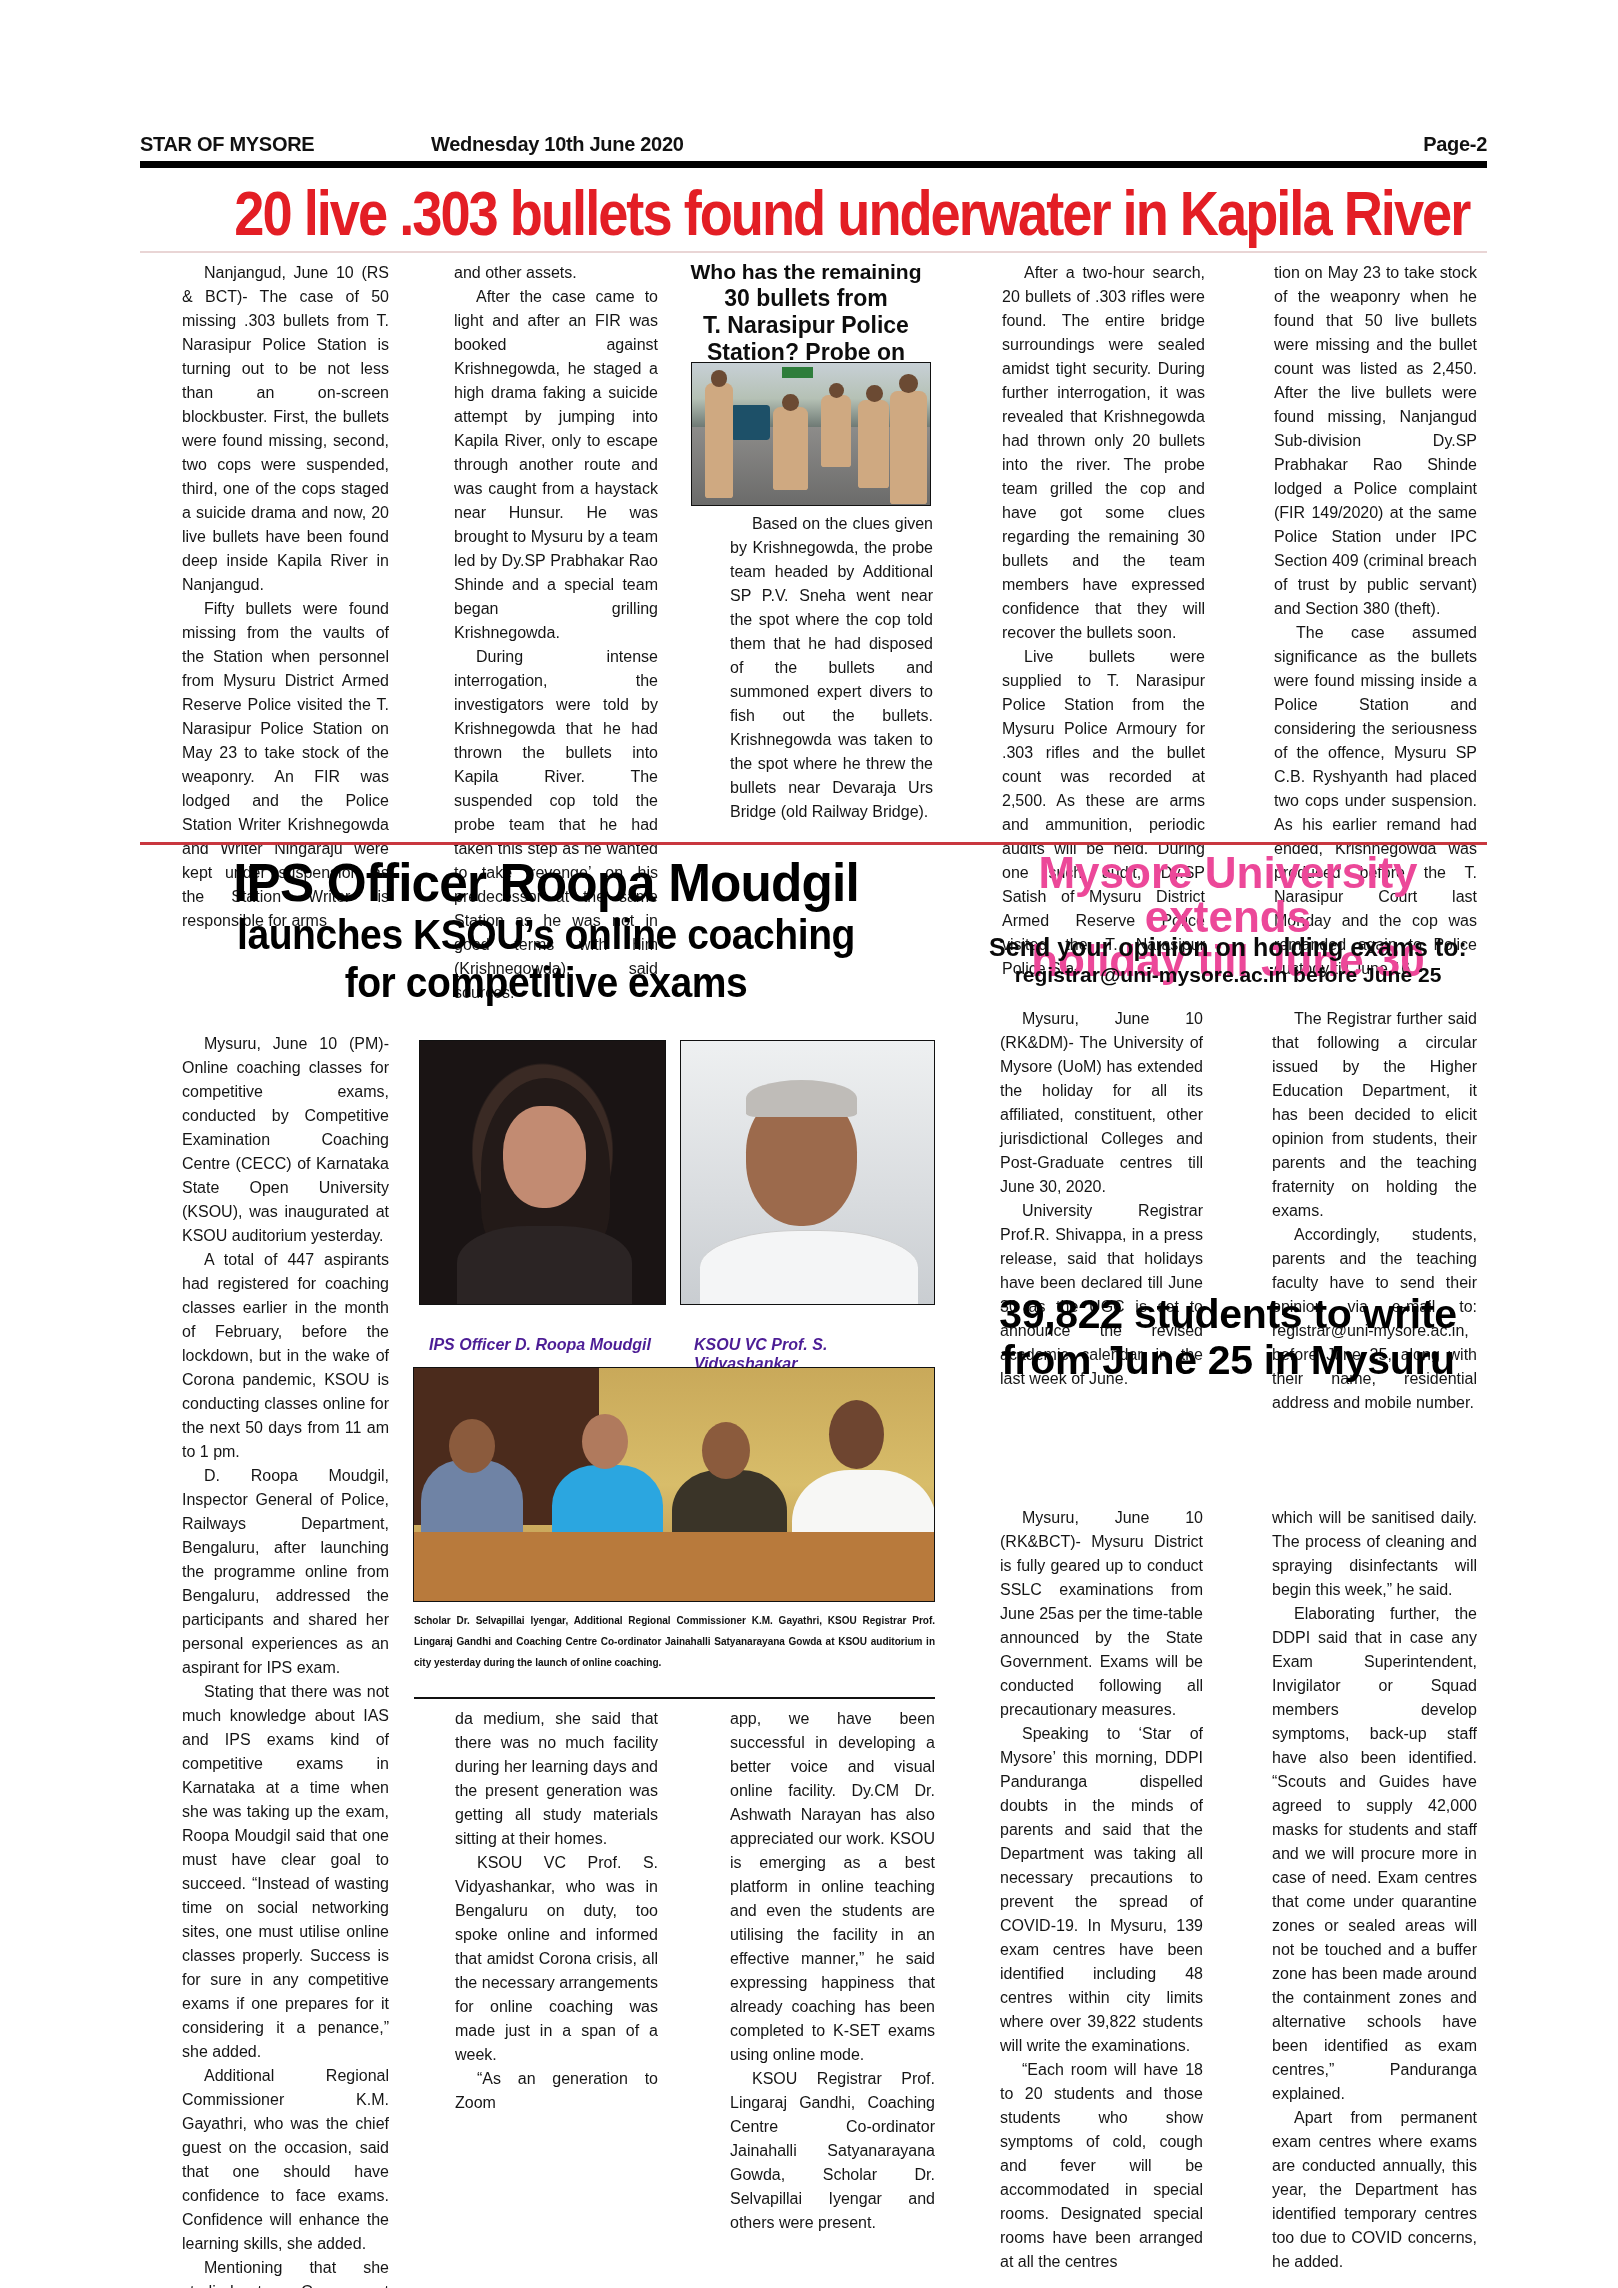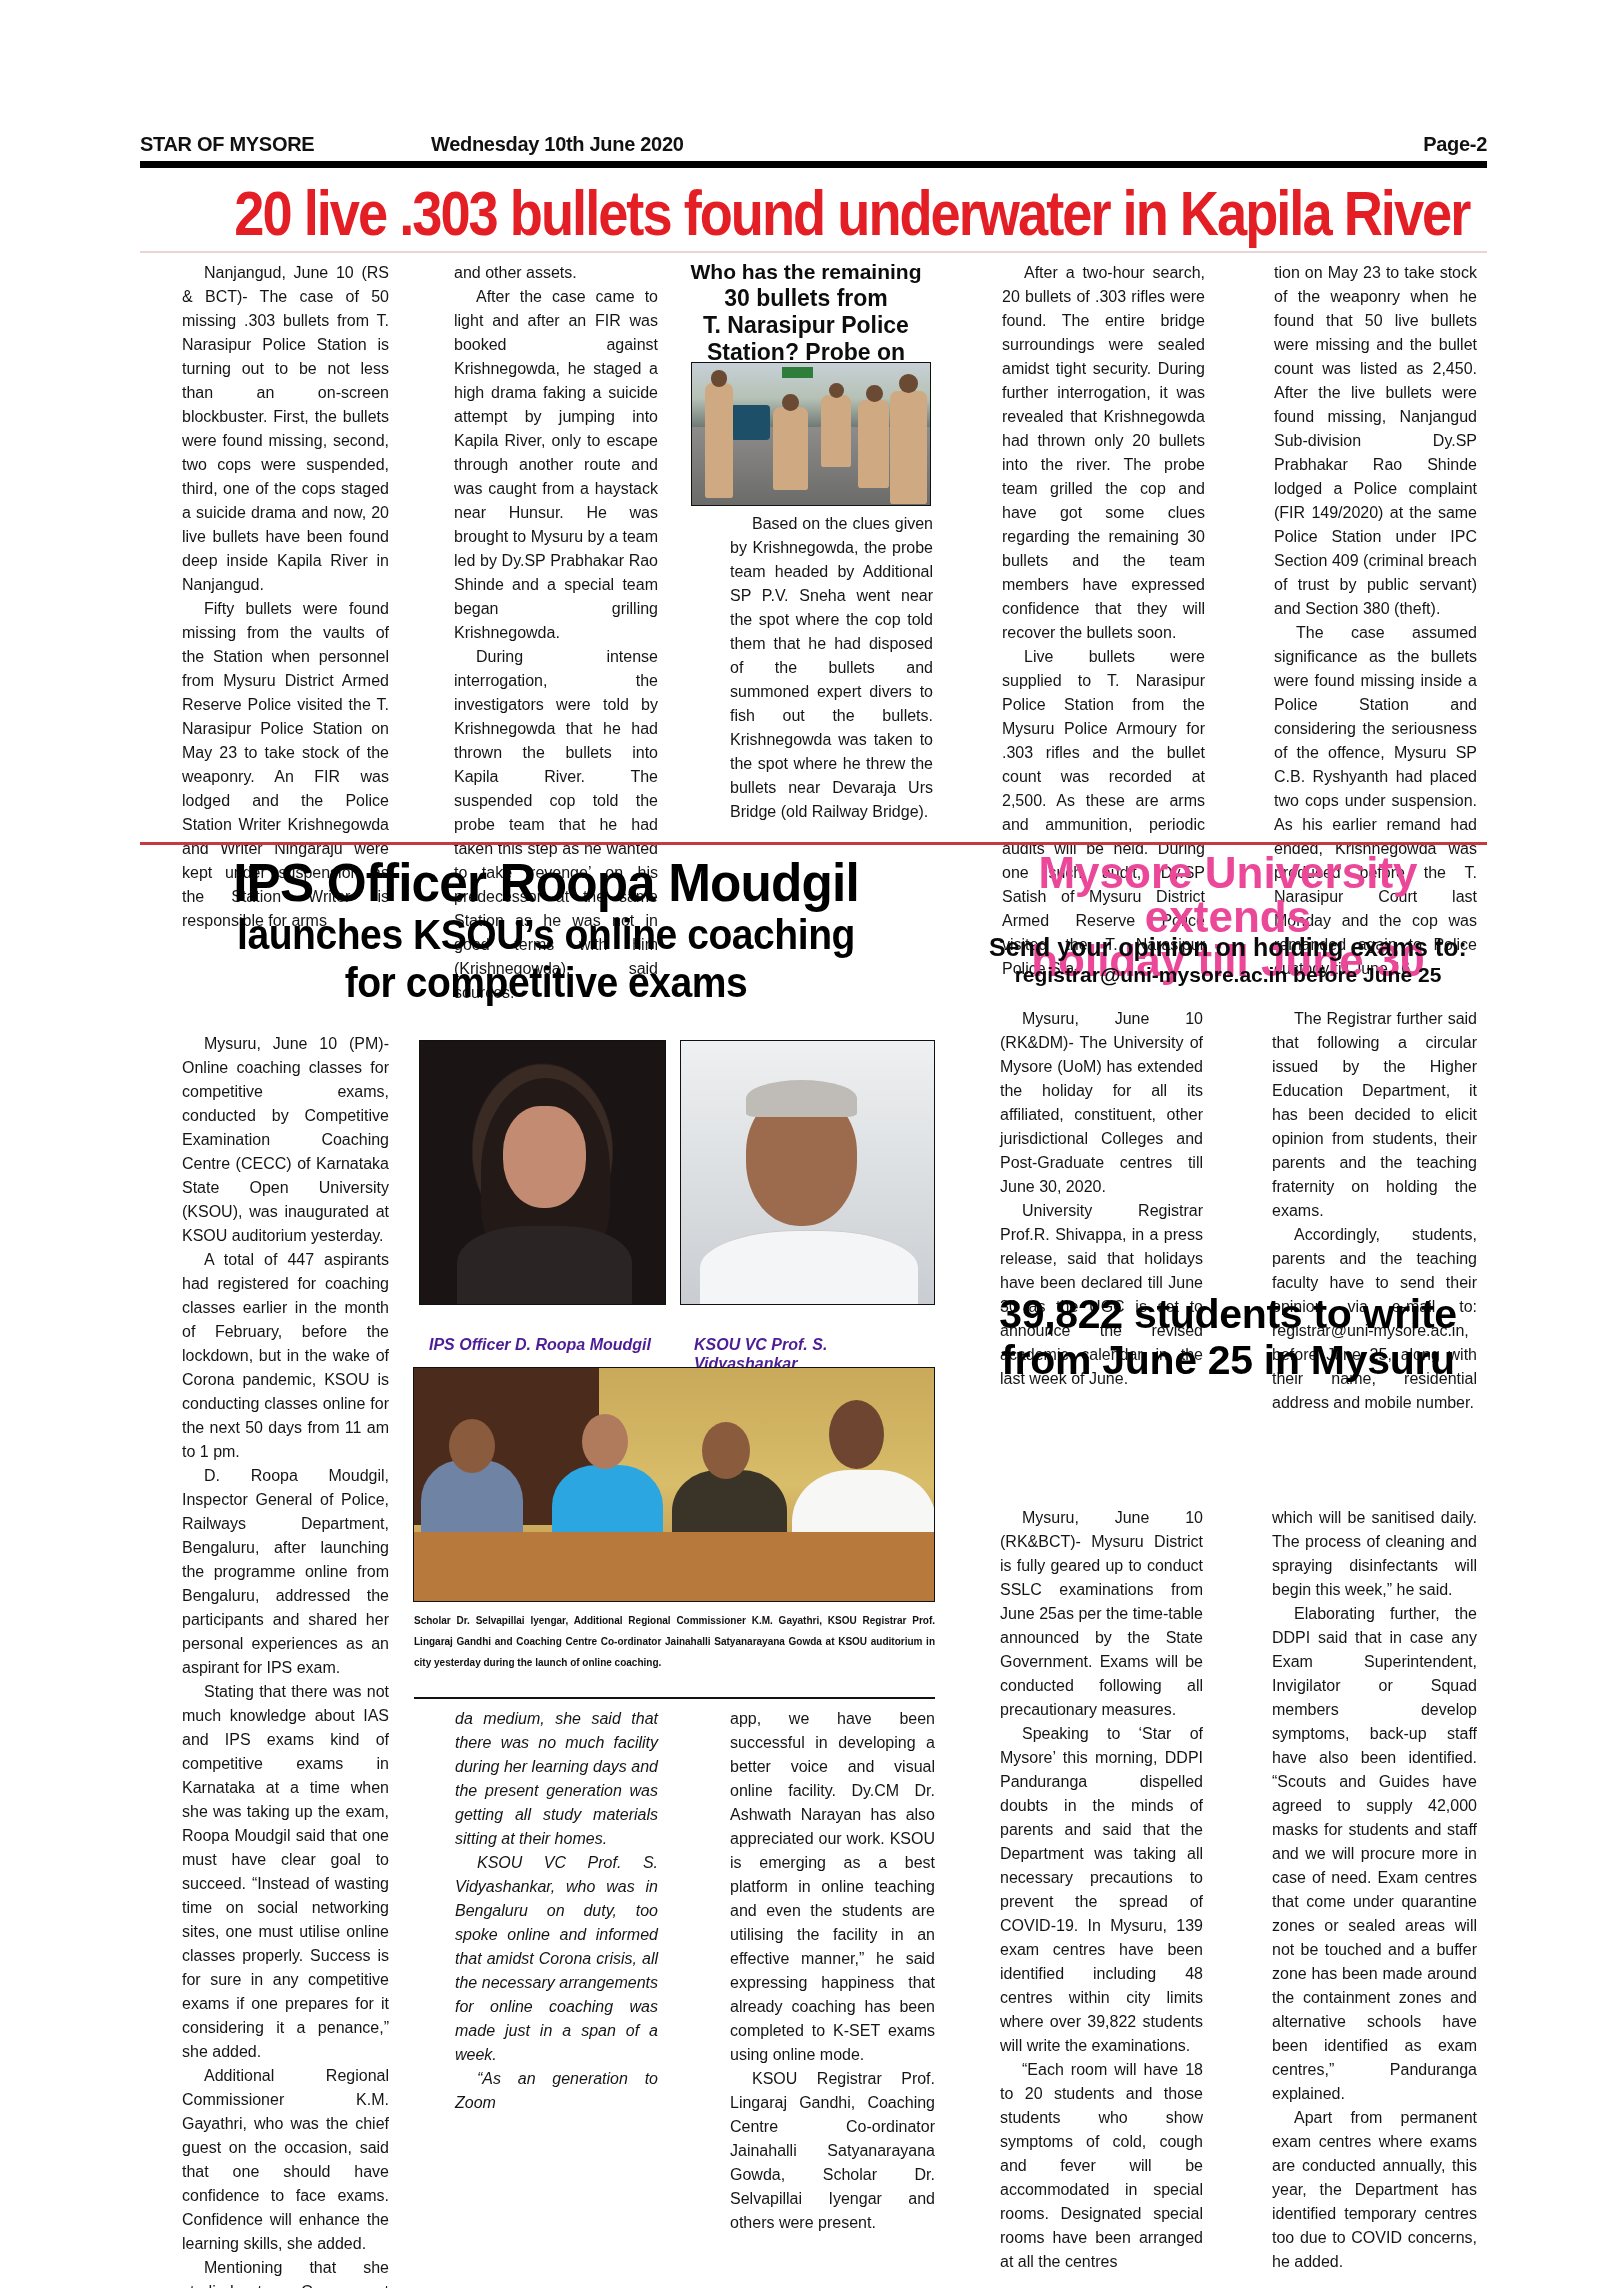--- a/index.html
+++ b/index.html
@@ -165,21 +165,21 @@
   <div class="h" style="left:168px; top:46px; width:46px; height:55px; background:#b07a5d;"></div>
   <div class="p" style="left:258px; top:102px; width:115px; height:102px; background:#3a3428;"></div>
   <div class="h" style="left:288px; top:54px; width:48px; height:57px;"></div>
   <div class="p" style="left:378px; top:102px; width:144px; height:129px; background:#f7f7f5;"></div>
   <div class="h" style="left:415px; top:32px; width:55px; height:69px; background:#6e4530;"></div>
   <div class="table"></div>
 </div>
 <div class="group-caption">Scholar Dr. Selvapillai Iyengar, Additional Regional Commissioner K.M. Gayathri, KSOU Registrar Prof. Lingaraj Gandhi and Coaching Centre Co-ordinator Jainahalli Satyanarayana Gowda at KSOU auditorium in city yesterday during the launch of online coaching.</div>
 <div class="group-cap-rule"></div>
 
-<div class="col" style="left:413px; top:1707px; width:245px;font-style:italic;">
+<div class="col" style="left:413px; top:1707px; width:245px;">
   <p class="noindent">da medium, she said that there was no much facility during her learning days and the present generation was getting all study materials sitting at their homes.</p>
   <p>KSOU VC Prof. S. Vidyashankar, who was in Bengaluru on duty, too spoke online and informed that amidst Corona crisis, all the necessary arrangements for online coaching was made just in a span of a week.</p>
   <p>“As an generation to Zoom</p>
 </div>
 <div class="col" style="left:688px; top:1707px; width:247px;">
   <p class="noindent">app, we have been successful in developing a better voice and visual online facility. Dy.CM Dr. Ashwath Narayan has also appreciated our work. KSOU is emerging as a best platform in online teaching and even the students are utilising the facility in an effective manner,” he said expressing happiness that already coaching has been completed to K-SET exams using online mode.</p>
   <p>KSOU Registrar Prof. Lingaraj Gandhi, Coaching Centre Co-ordinator Jainahalli Satyanarayana Gowda, Scholar Dr. Selvapillai Iyengar and others were present.</p>
 </div>
 
 <div class="muni-head">

